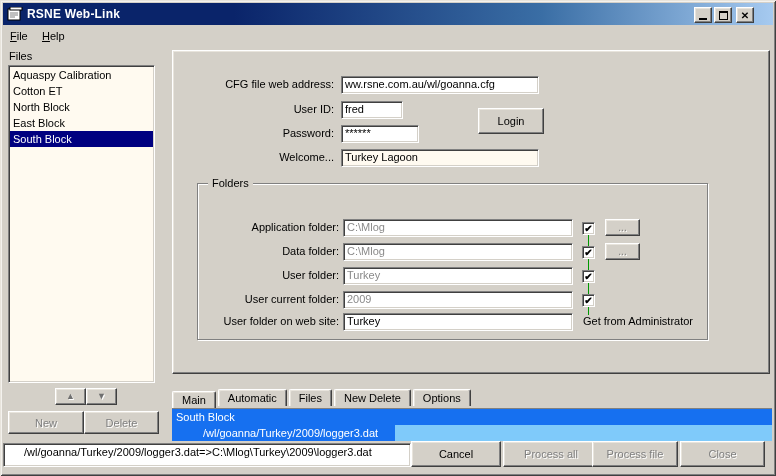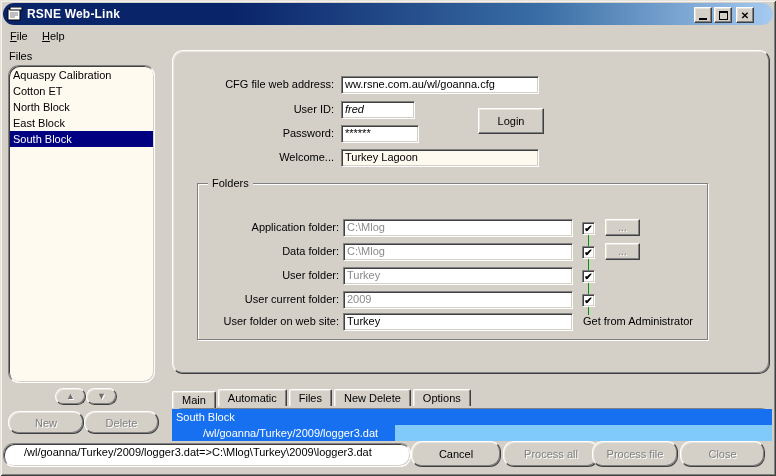--- a/index.html
+++ b/index.html
@@ -5,21 +5,21 @@
   html,body { margin:0; padding:0; background:#808080; }
   * { box-sizing:border-box; }
   .window {
     position:relative; width:776px; height:476px;
     background:#d4d0c8;
     font-family:"Liberation Sans", sans-serif; font-size:11px; color:#000;
     box-shadow: inset 1px 1px 0 #e8e4dc, inset -1px -1px 0 #404040,
                 inset 2px 2px 0 #f4f2ee, inset -2px -2px 0 #808080;
     overflow:hidden;
   }
-  .abs { position:absolute;border-radius:11px; }
+  .abs { position:absolute; }
   
   .sunken {
     background:#fff;
     border:1px solid; border-color:#808080 #fff #fff #808080;
     box-shadow: inset 1px 1px 0 #404040, inset -1px -1px 0 #d4d0c8;
   }
   .raised {
     background:#d4d0c8;
     border:1px solid; border-color:#fff #404040 #404040 #fff;
     box-shadow: inset -1px -1px 0 #808080, inset 1px 1px 0 #e8e4dc;
@@ -139,21 +139,21 @@
   </div>
   <div class="abs raised btn btn-disabled" style="left:8px; top:411px; width:76px; height:23px;">New</div>
   <div class="abs raised btn btn-disabled" style="left:84px; top:411px; width:75px; height:23px;">Delete</div>
 
   <div class="abs panel">
 
     <span class="flabel" style="left:11px; top:27px; width:150px;">CFG file web address:</span>
     <div class="field sunken" style="left:168px; top:25px; width:198px;">ww.rsne.com.au/wl/goanna.cfg</div>
 
     <span class="flabel" style="left:11px; top:52px; width:150px;">User ID:</span>
-    <div class="field sunken" style="left:168px; top:50px; width:74px;font-style:italic;">fred</div>
+    <div class="field sunken" style="left:168px; top:50px; width:62px;">fred</div>
 
     <span class="flabel" style="left:11px; top:76px; width:150px;">Password:</span>
     <div class="field sunken" style="left:168px; top:74px; width:78px;">******</div>
 
     <span class="flabel" style="left:11px; top:100px; width:150px;">Welcome...</span>
     <div class="field sunken cream" style="left:168px; top:98px; width:198px;">Turkey Lagoon</div>
 
     <div class="raised btn" style="position:absolute; left:305px; top:57px; width:66px; height:26px;">Login</div>
 
     <div class="groupbox">

